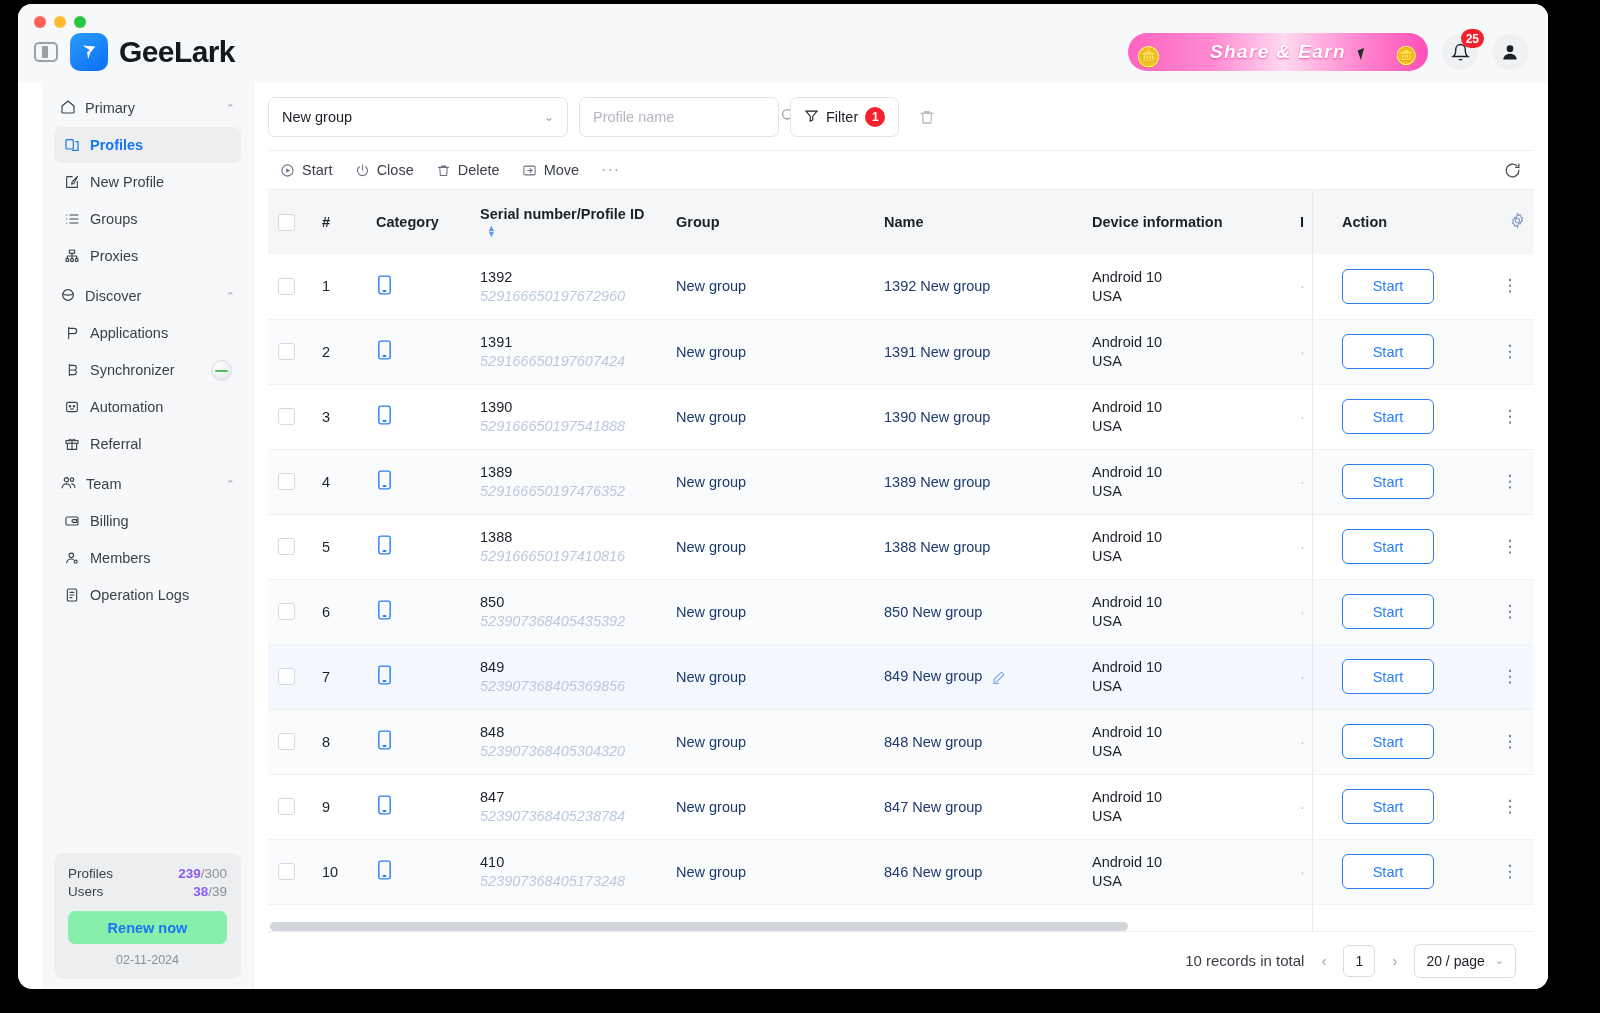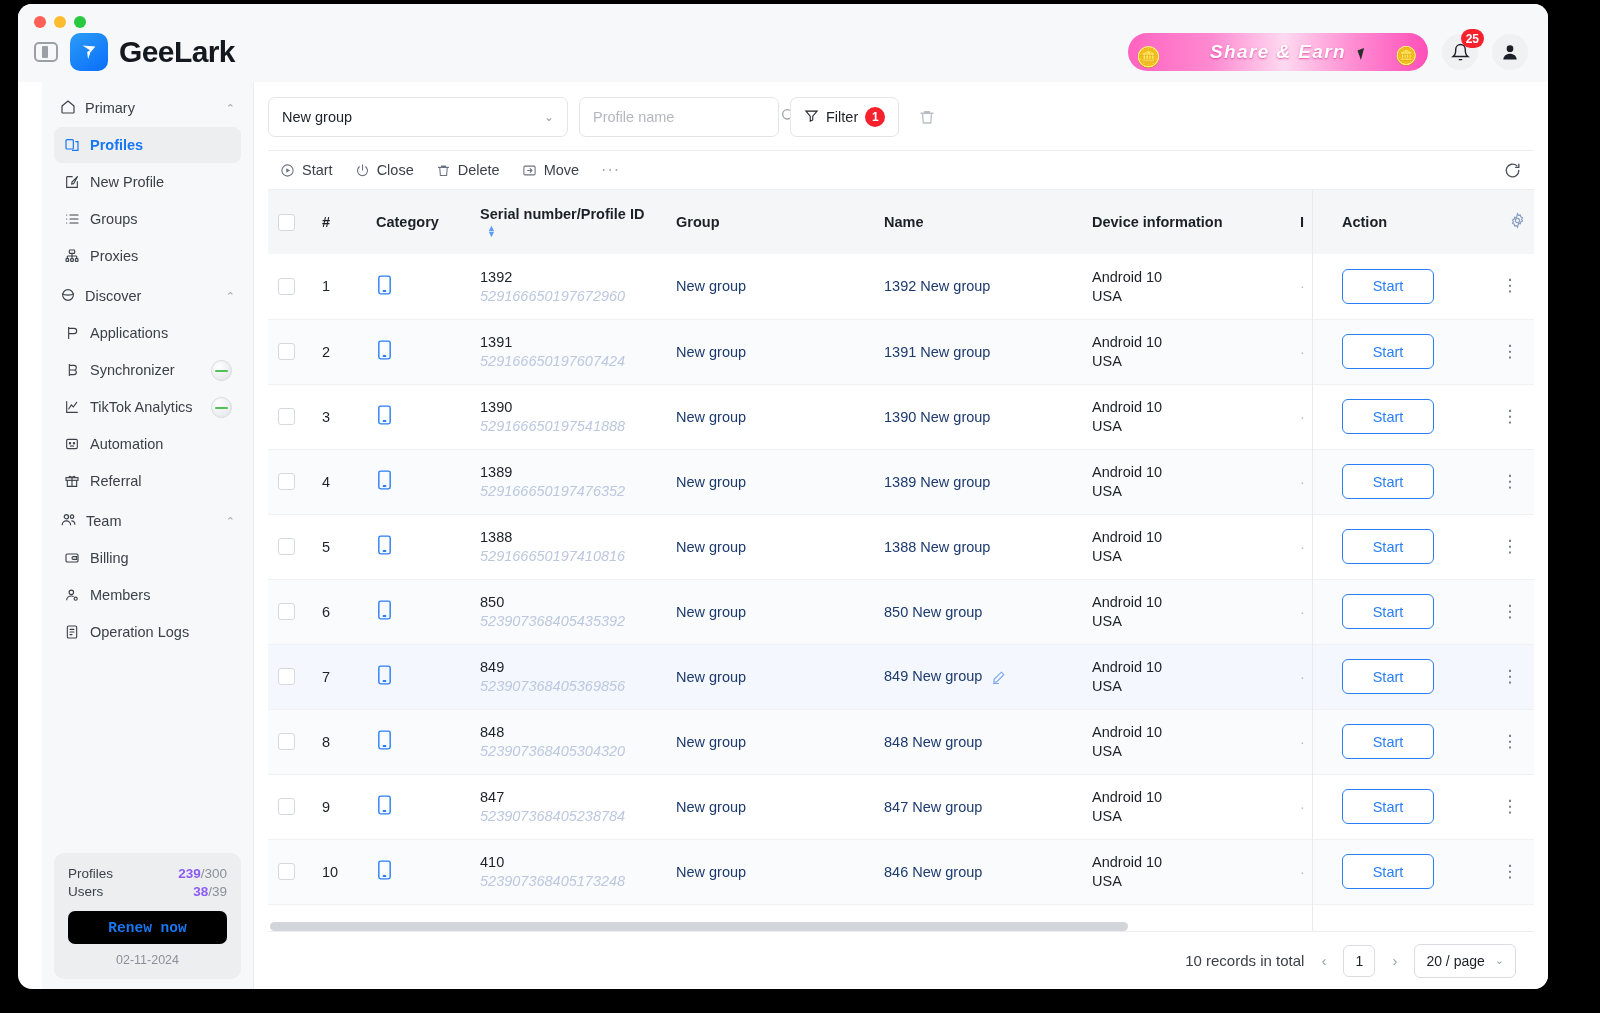--- a/index.html
+++ b/index.html
@@ -150,23 +150,23 @@
     padding: 13px 14px 12px 14px; margin-top: auto;
   }
   .plan-row {
     display: flex; justify-content: space-between;
     font-size: 13.5px; color: #3c4149; margin-bottom: 3px;
   }
   .plan-row .val { color: #8a9099; }
   .plan-row .val b { color: #8b5cf6; font-weight: bold; }
   .renew-btn {
     margin-top: 9px; height: 33px; width: 100%;
-    background: #000000; border: none; border-radius: 7px;
+    background: #86efac; border: none; border-radius: 7px;
     color: #1877f2; font-size: 14.5px; font-weight: bold;
-    cursor: pointer; font-family: Liberation Mono, monospace;
+    cursor: pointer; font-family: Liberation Sans, sans-serif;
   }
   .plan-date {
     text-align: center; font-size: 12.5px;
     color: #8a9099; margin-top: 9px;
   }
 
   
   .main { flex: 1; background: #fff; display: flex; flex-direction: column; min-width: 0; padding: 14px 14px 0 14px; }
 
   .filterbar { display: flex; align-items: center; gap: 11px; height: 42px; min-height: 42px; }
@@ -424,30 +424,20 @@
           <span>Applications</span>
         </div>
         <div class="nav-item">
           <span class="ico">
             <svg width="16" height="16" viewBox="0 0 24 24" fill="none" stroke="#3c4149" stroke-width="1.7">
                   <path d="M8 3v18"></path>
                   <path d="M8 5h7a3.5 3.5 0 0 1 0 7H8M8 12h7a3.5 3.5 0 0 1 0 7H8"></path>
                 </svg>
           </span>
           <span>Synchronizer</span>
-          <span class="toggle-pill"></span>
-        </div>
-        <div class="nav-item">
-          <span class="ico">
-            <svg width="16" height="16" viewBox="0 0 24 24" fill="none" stroke="#3c4149" stroke-width="1.7" stroke-linecap="round">
-                  <path d="M4 4v16h16"></path>
-                  <path d="M7 15l4-6 3 3 5-7"></path>
-                </svg>
-          </span>
-          <span>TikTok Analytics</span>
           <span class="toggle-pill"></span>
         </div>
         <div class="nav-item">
           <span class="ico">
             <svg width="16" height="16" viewBox="0 0 24 24" fill="none" stroke="#3c4149" stroke-width="1.7">
                   <rect x="4" y="5" width="16" height="14" rx="2"></rect>
                   <circle cx="9" cy="11" r="1" fill="#3c4149"></circle>
                   <circle cx="15" cy="11" r="1" fill="#3c4149"></circle>
                   <path d="M9 15.5c2-1 4-1 6 0"></path>
                 </svg>

